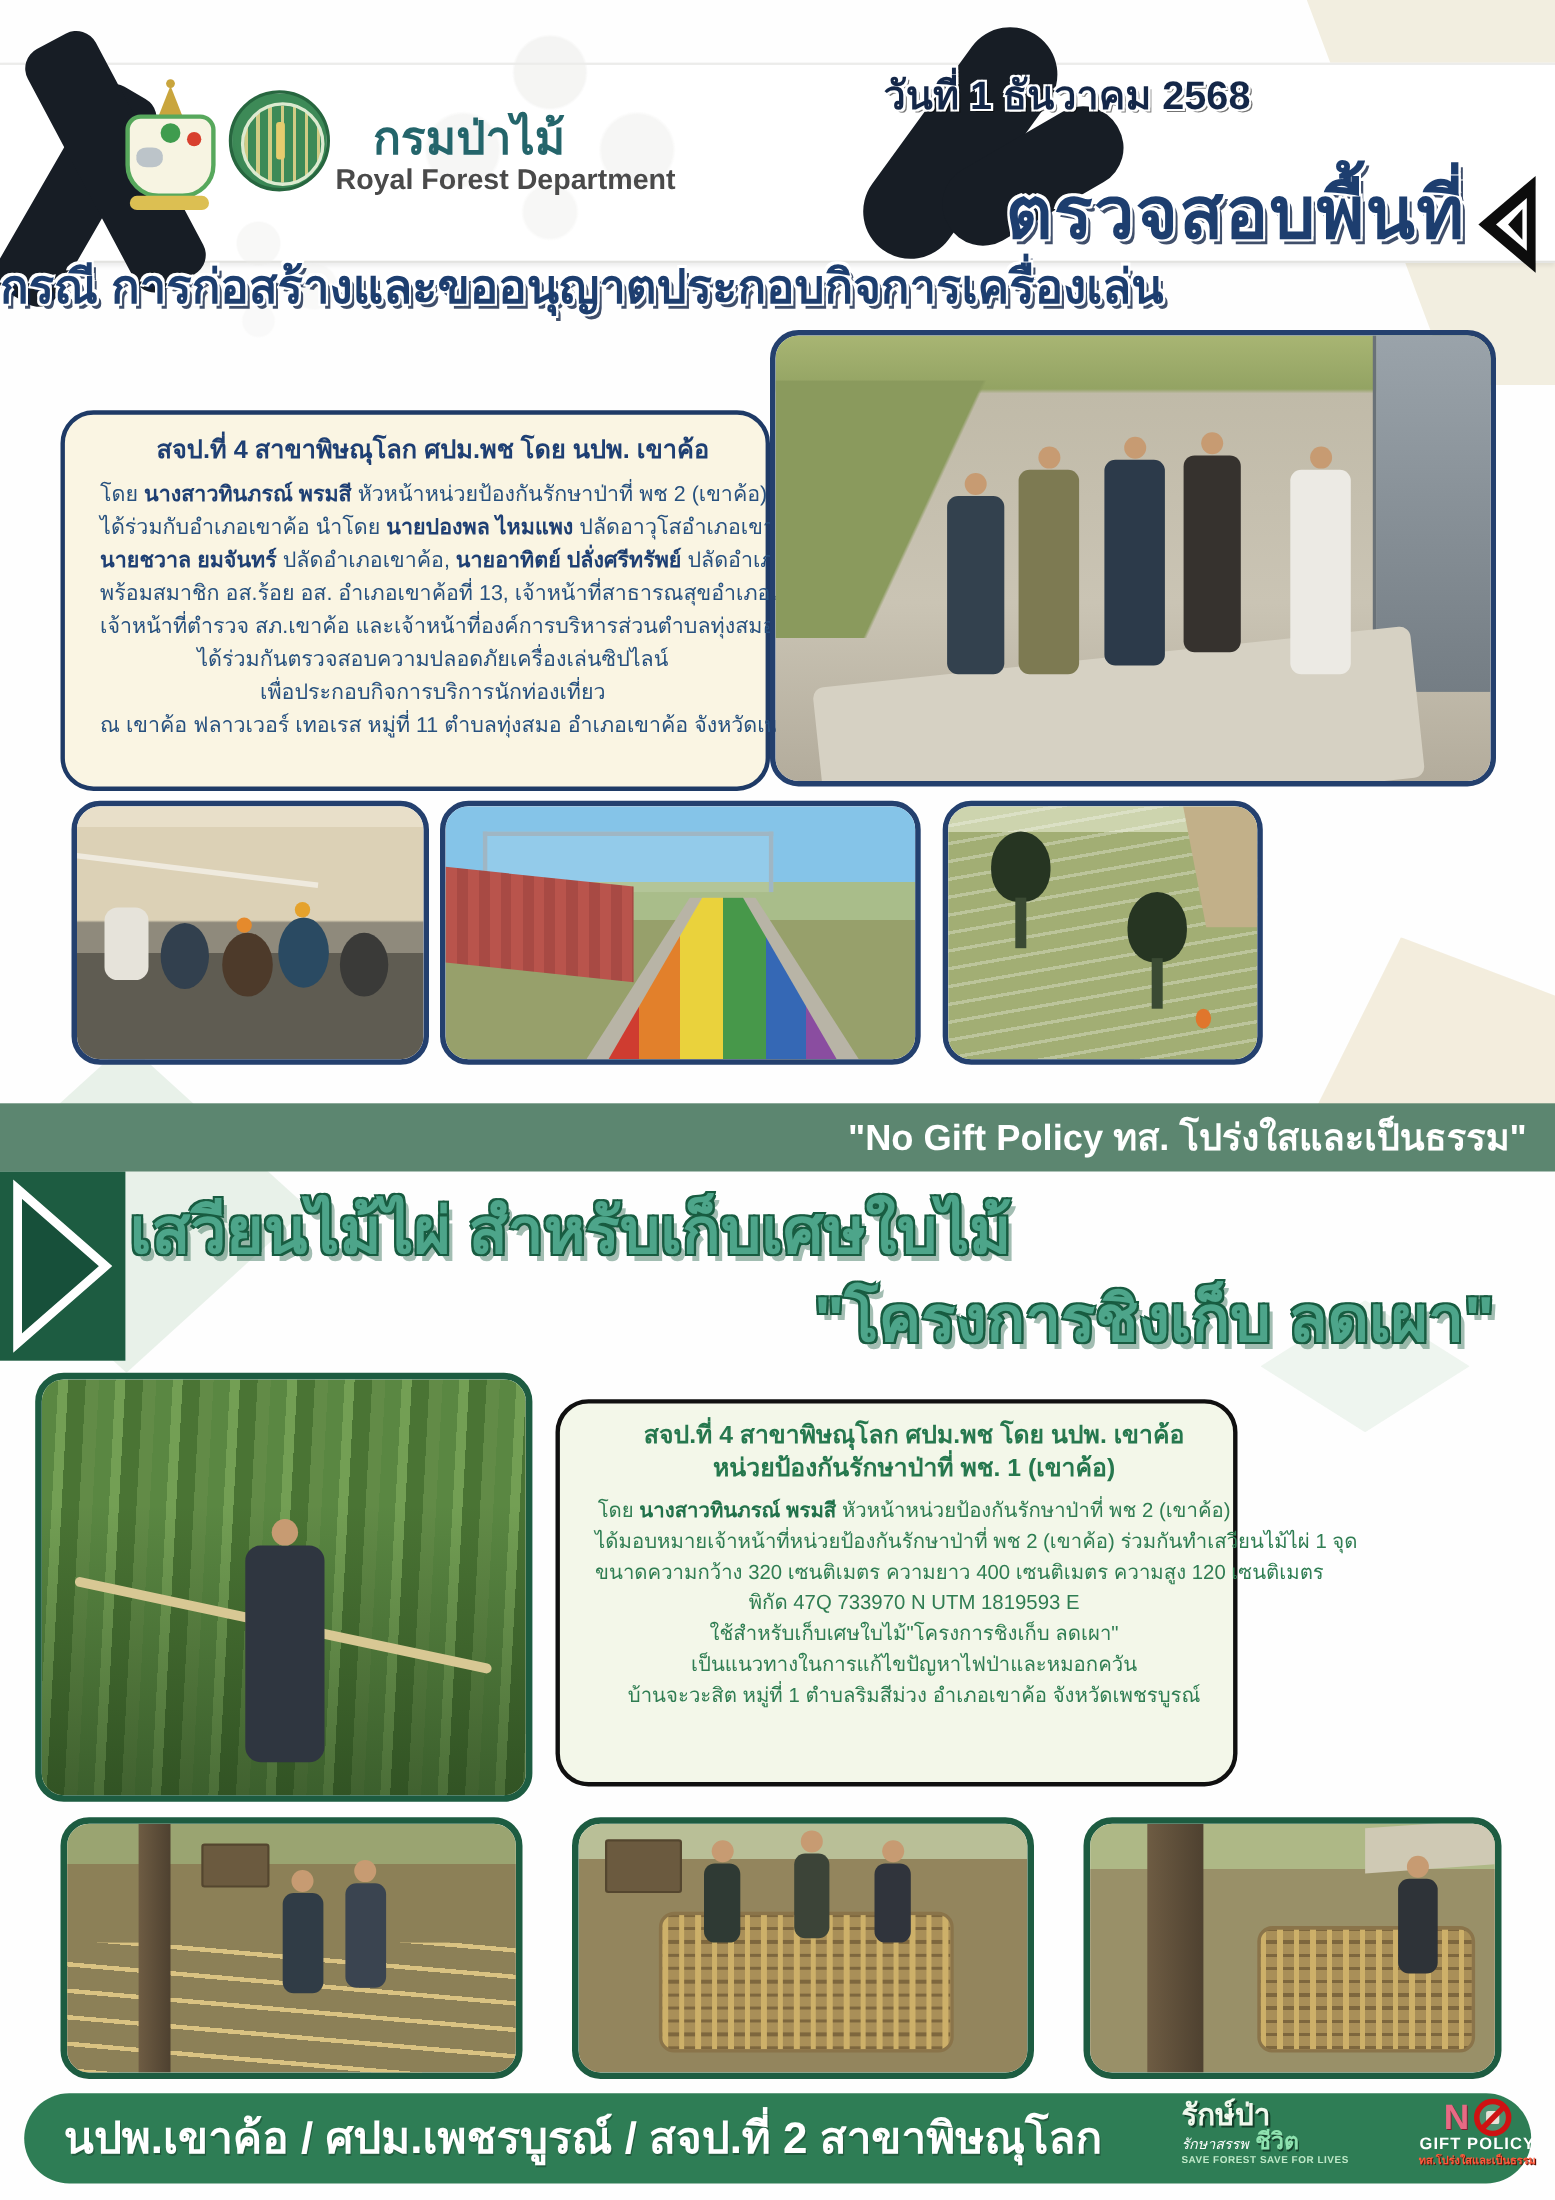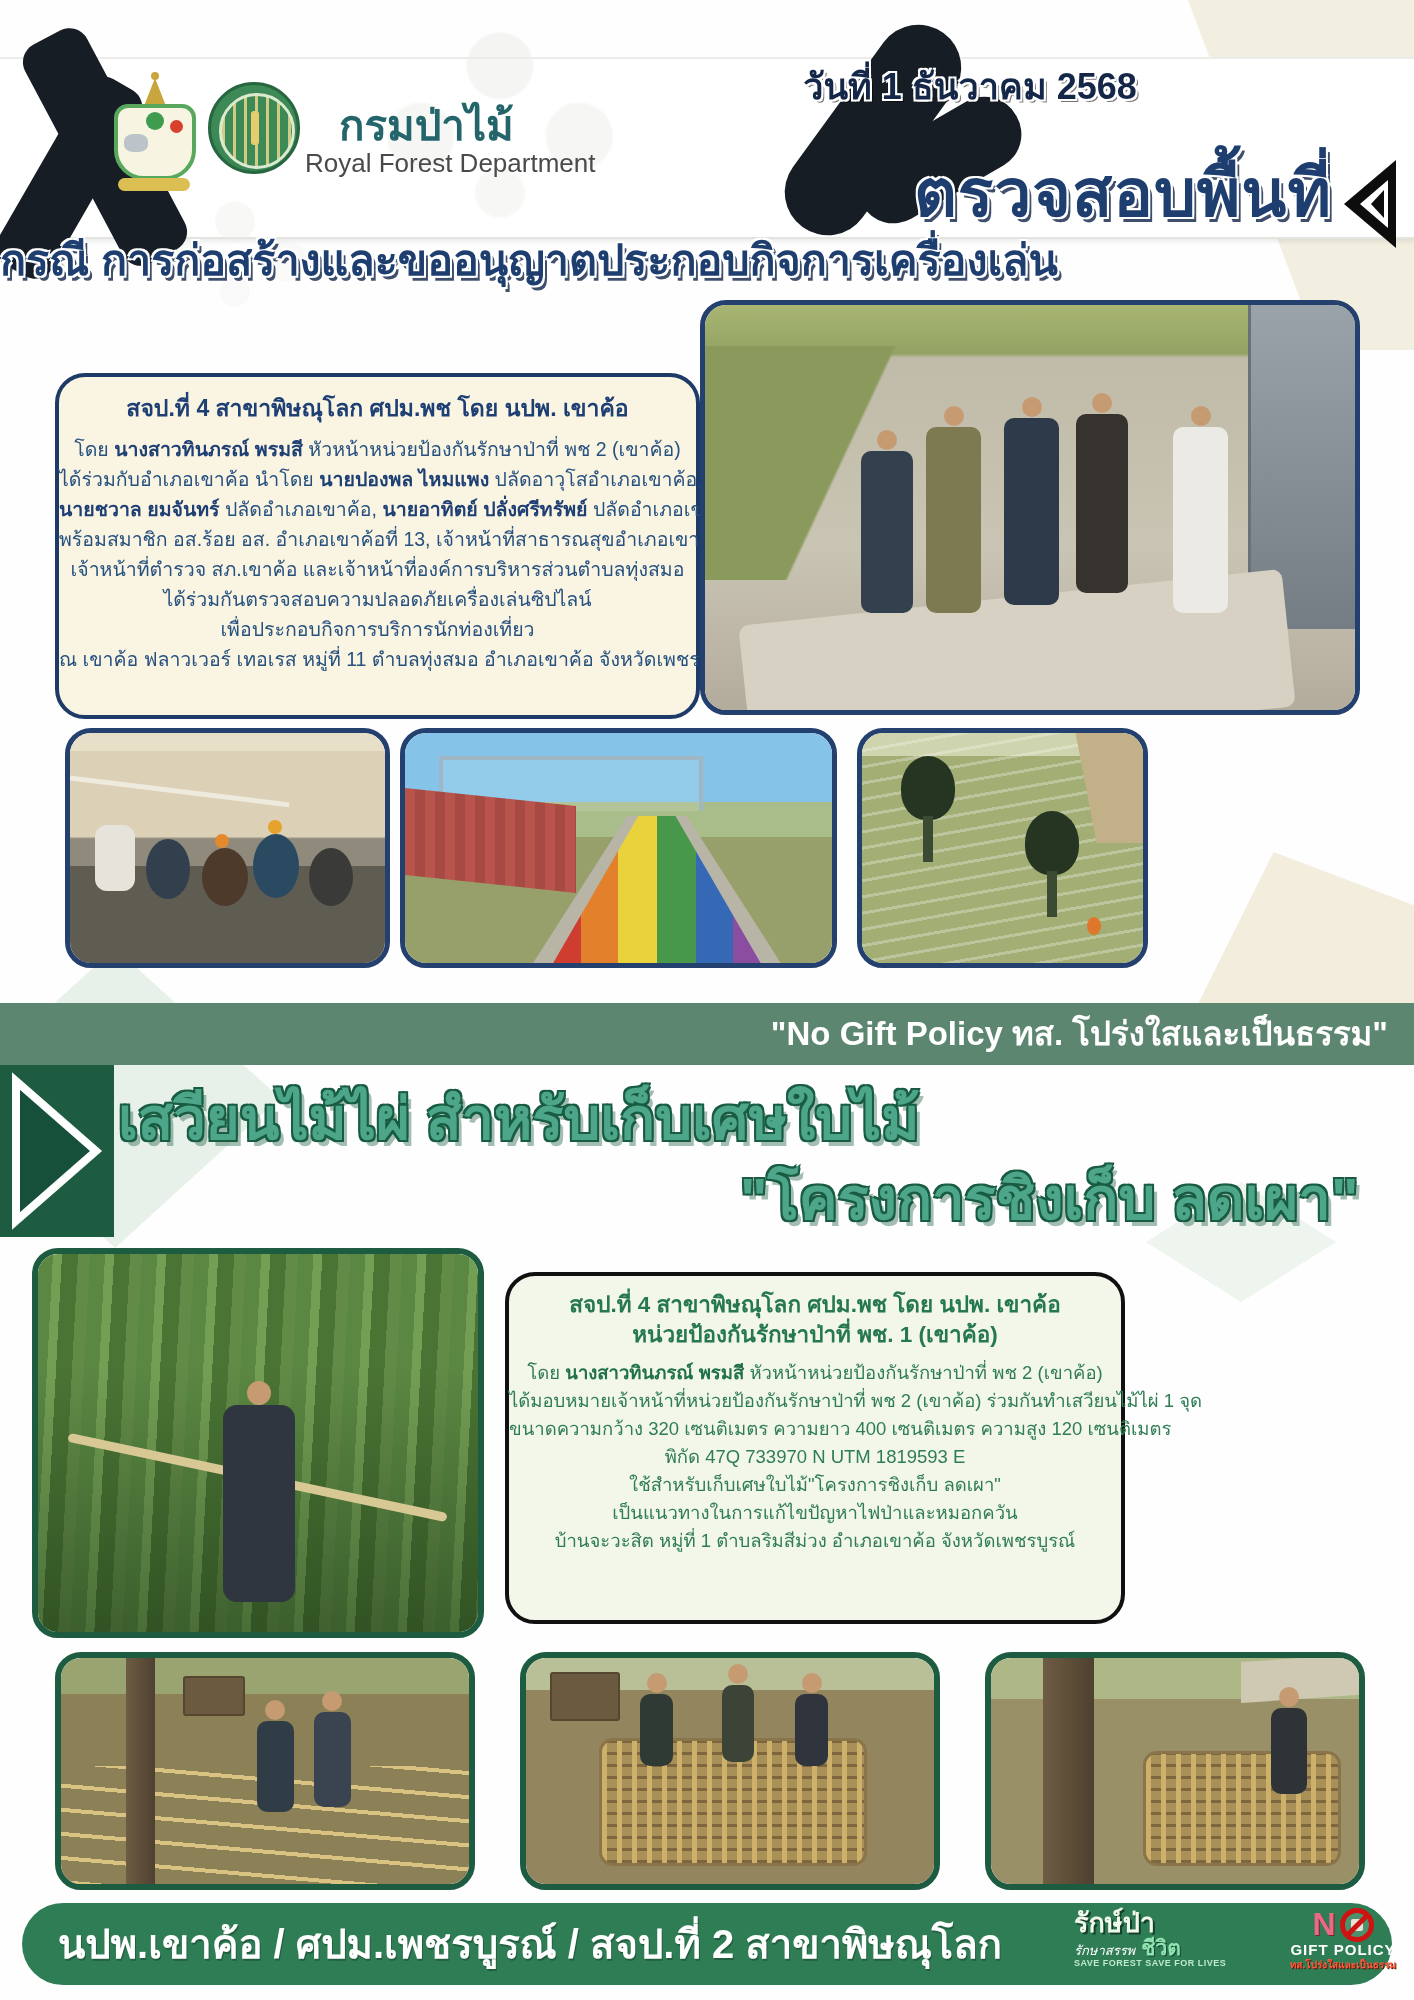--- a/index.html
+++ b/index.html
@@ -40,37 +40,37 @@
   .crest .sun{position:absolute;right:9px;top:12px;width:13px;height:13px;border-radius:50%;background:#d8402e;}
   .crest .banner{position:absolute;left:6px;top:100px;width:72px;height:13px;background:#dcbf52;border-radius:7px;}
   .seal{left:208px;top:82px;width:88px;height:106px;}
   .seal .circle{position:absolute;left:0;top:0;width:86px;height:86px;border-radius:50%;
      background:radial-gradient(circle at 50% 45%, #3d8a57 0 62%, #2e7a4c 100%);border:3px solid #27663f;overflow:hidden;}
   .seal .inner{position:absolute;left:8px;top:8px;width:70px;height:70px;border-radius:50%;
      border:3px solid #dcead0;background:repeating-linear-gradient(90deg, rgba(235,215,140,.85) 0 3px, transparent 3px 11px);}
   .seal .figure{position:absolute;left:40px;top:26px;width:8px;height:34px;background:#e6cc6e;border-radius:3px;}
 
   .org-thai{left:305px;top:92px;font-size:42px;font-weight:800;color:#24656b;margin-left:34px;}
-  .org-en{left:305px;top:148px;font-size:26px;font-weight:400;color:#4a4a4a;}
+  .org-en{left:305px;top:148px;font-size:26px;font-weight:700;color:#4a4a4a;}
 
   
   .outline-navy{color:#1d3e6f;font-weight:800;
      text-shadow:-2px -2px 0 #fff,2px -2px 0 #fff,-2px 2px 0 #fff,2px 2px 0 #fff,4px 5px 0 rgba(16,35,70,.8);}
   .outline-date{color:#142748;font-weight:800;
      text-shadow:-2px -2px 0 #fff,2px -2px 0 #fff,-2px 2px 0 #fff,2px 2px 0 #fff,3px 3px 0 rgba(0,0,0,.55);}
   .outline-green{color:#4da58a;font-weight:800;
      text-shadow:-2px -2px 0 #185c41,2px -2px 0 #185c41,-2px 2px 0 #185c41,2px 2px 0 #185c41,5px 6px 0 rgba(24,92,65,.4);}
 
   .date{left:770px;top:58px;width:400px;text-align:center;font-size:36px;}
   .title{left:620px;top:140px;width:712px;text-align:right;font-size:66px;letter-spacing:1px;}
   .tri-left{left:1338px;top:158px;}
   .subtitle{left:0;top:226px;width:1240px;text-align:left;font-size:43px;}
 
   
-  .box{border-radius:30px;}
+  .box{border-radius:30px;padding-left:32px;}
   .box1{left:55px;top:373px;width:645px;height:346px;background:#faf5e3;border:4px solid #1e3a66;padding-top:16px;box-sizing:border-box;}
   .box1 .bt{width:100%;text-align:center;font-size:23px;font-weight:800;color:#1e3f73;line-height:31px;}
   .box1 .body{margin-top:10px;}
   .box1 .rline{width:100%;text-align:center;font-size:19.5px;line-height:30px;color:#27517f;white-space:nowrap;}
   .box1 .b{font-weight:800;color:#1e3f73;}
 
   .box2{left:505px;top:1272px;width:620px;height:352px;background:#f3f7e9;border:4px solid #101010;padding-top:14px;box-sizing:border-box;}
   .box2 .bt{width:100%;text-align:center;font-size:22.5px;font-weight:800;color:#26784e;line-height:30px;}
   .box2 .body{margin-top:9px;}
   .box2 .rline{width:100%;text-align:center;font-size:18.5px;line-height:28px;color:#2f7d52;white-space:nowrap;}

